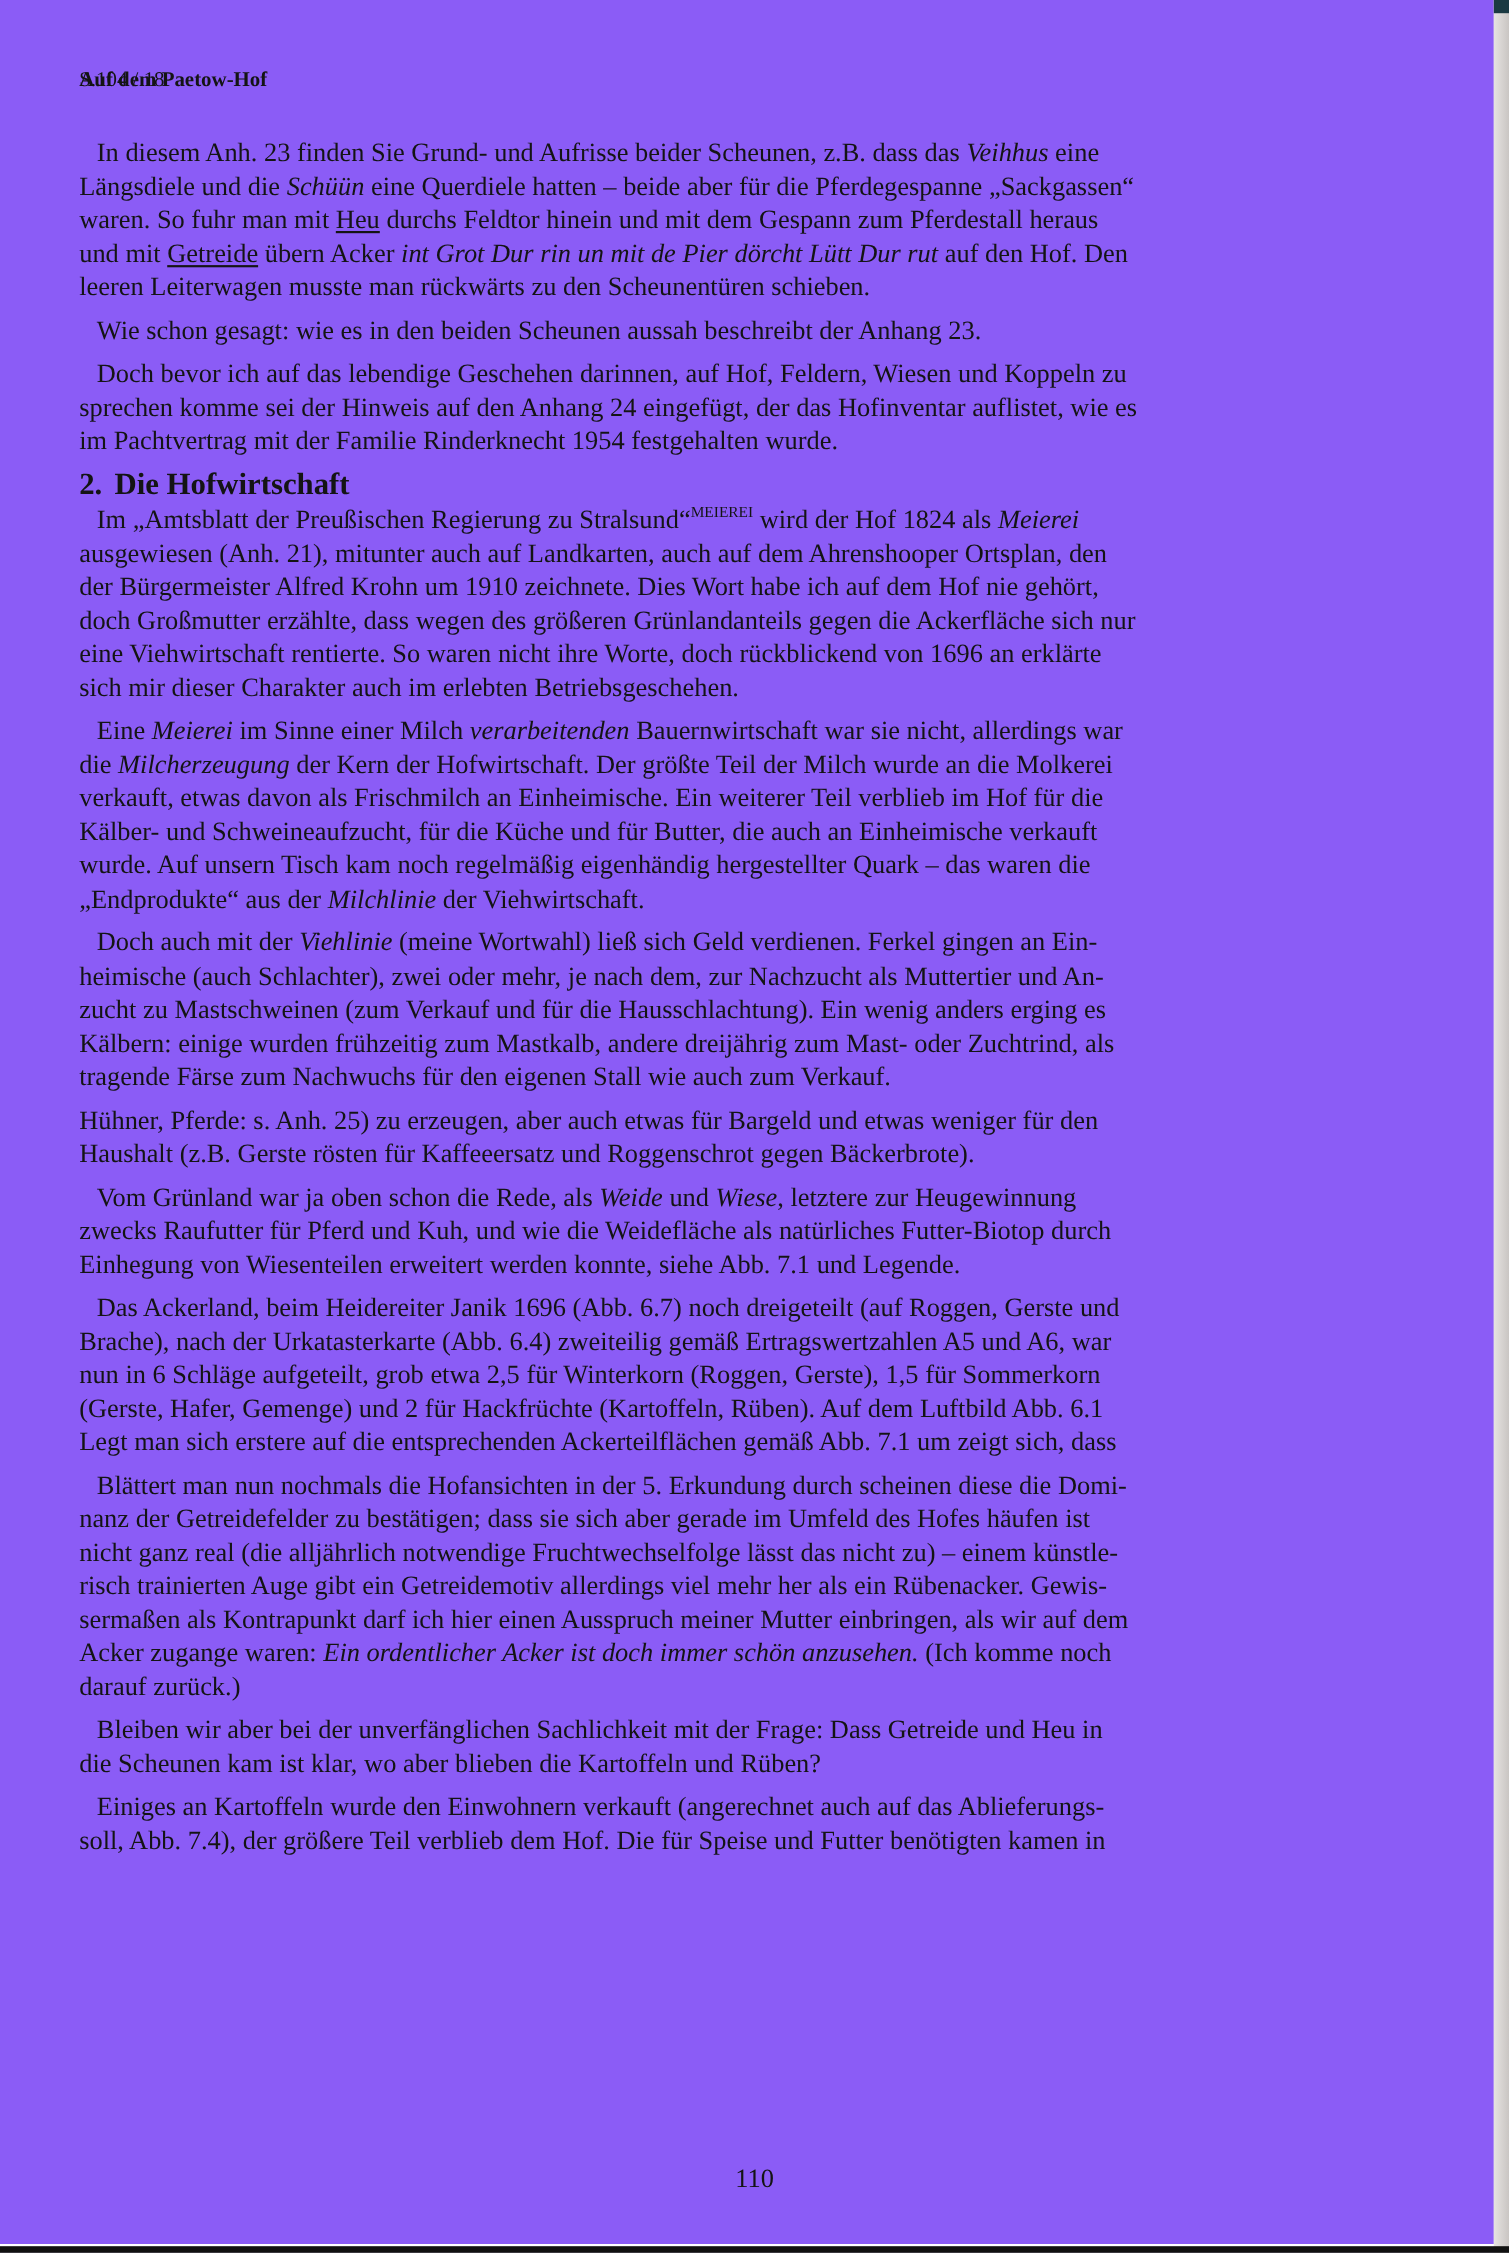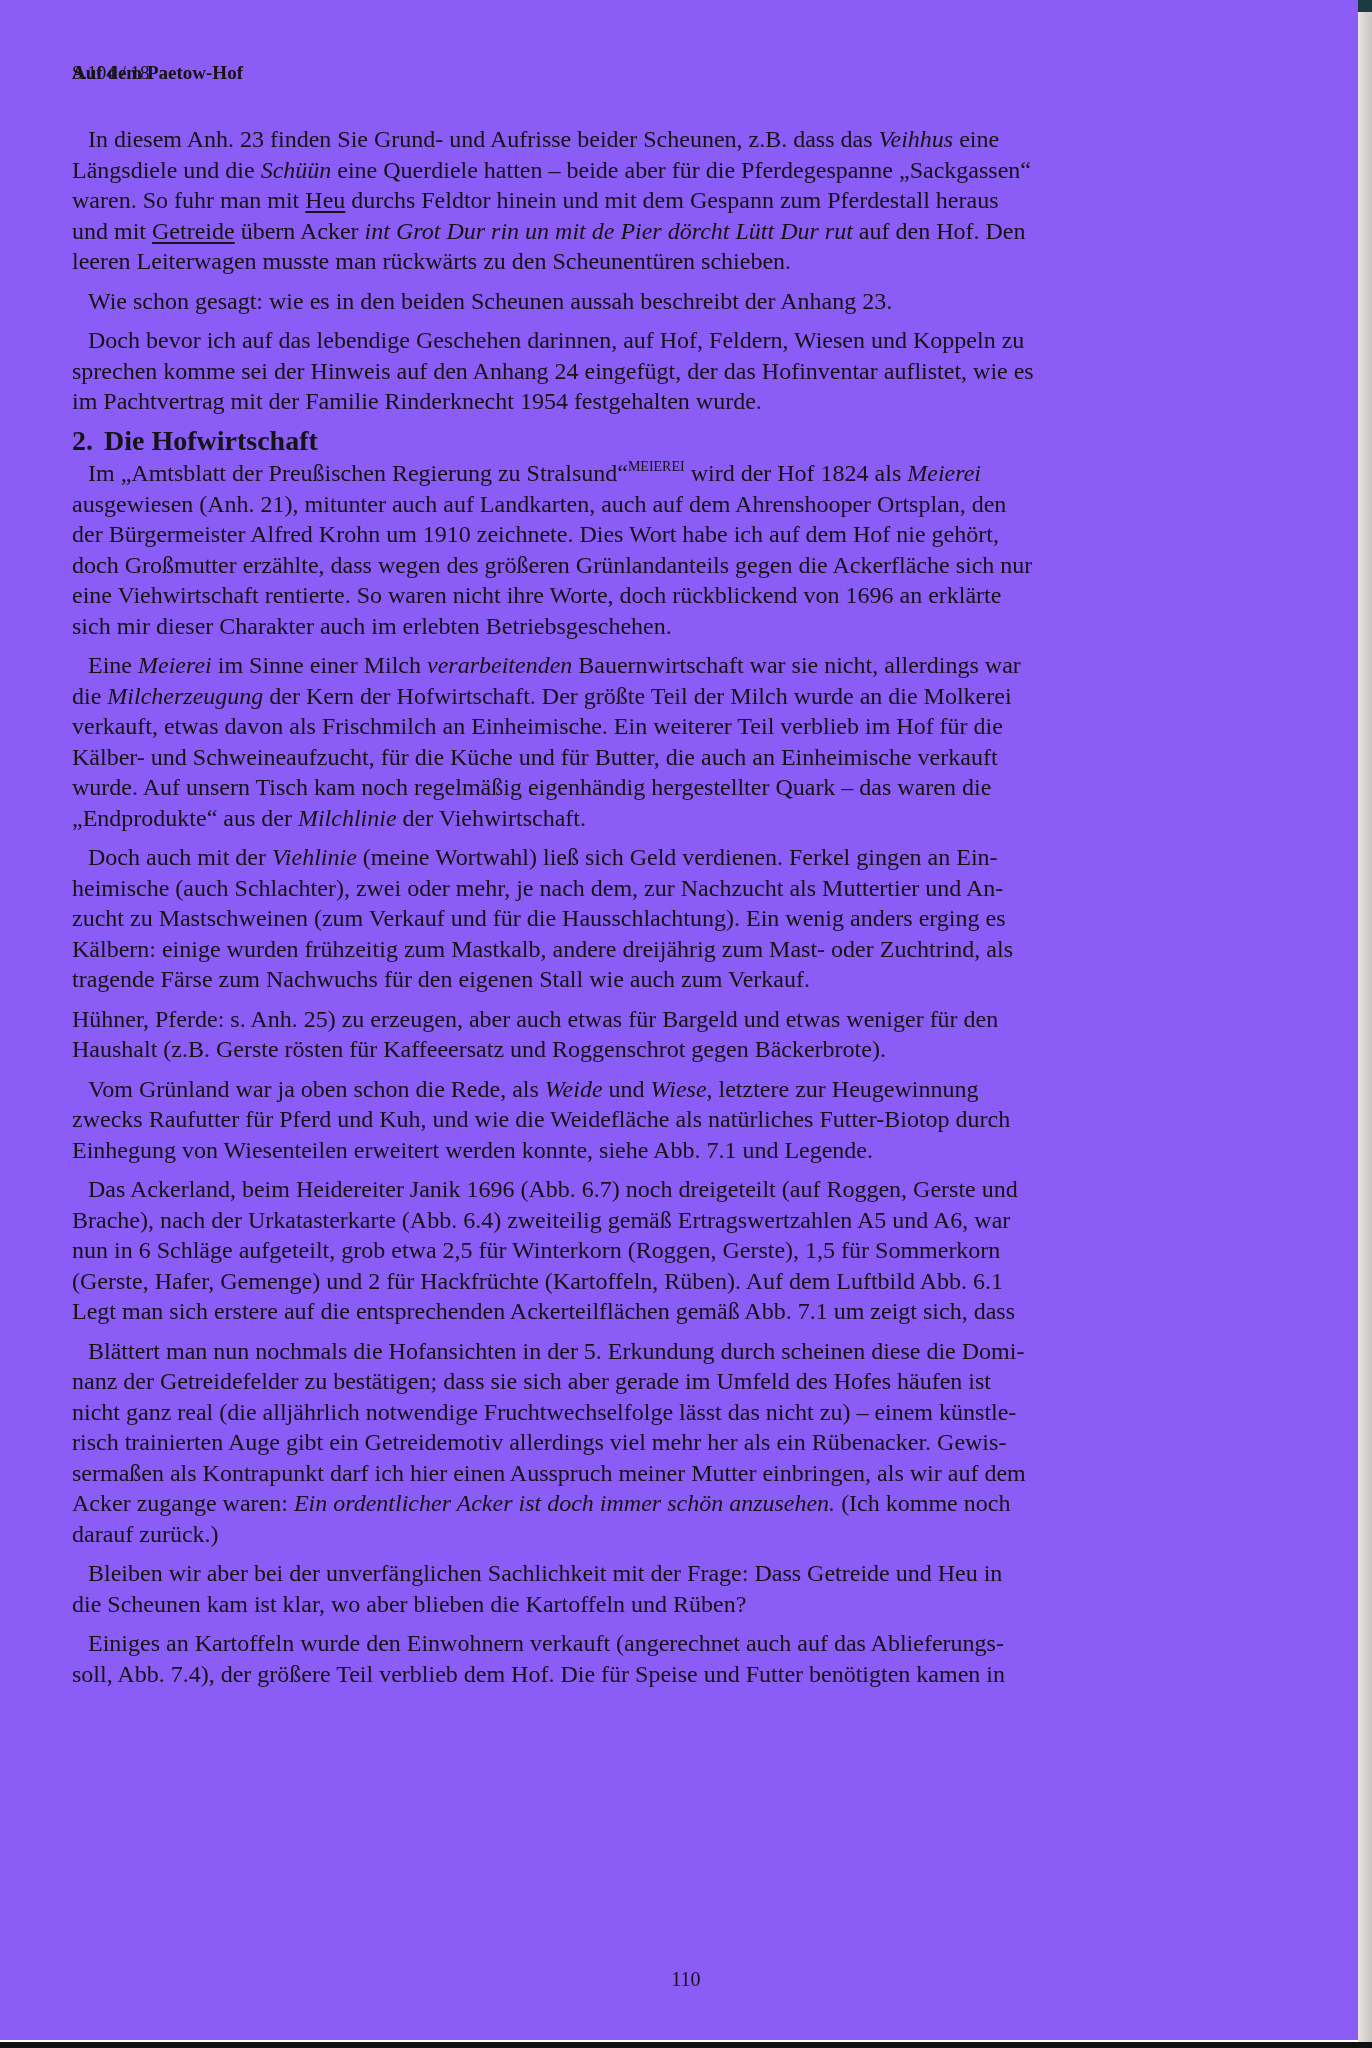--- a/index.html
+++ b/index.html
@@ -40,21 +40,21 @@
     .line.first { padding-left: 16px; }
     .heading {
       font-weight: bold; font-size: 28px; margin: 6px 0 2px 0; white-space: nowrap;
     }
     .heading .num { display: inline-block; width: 32px; }
     i { font-style: italic; }
     u { text-decoration: underline; text-underline-offset: 3px; }
     sup { font-size: 14px; vertical-align: 10px; line-height: 0; }
     .page-number {
       position: absolute; top: 1968px; left: 0; width: 1372px; text-align: center;
-      font-size: 20px;
+      font-size: 24px;
     }
   </style>
 </head>
 <body>
 
 <div class="page">
   <div class="running-head">
     <span class="rh-left">S.104 / 18</span>
     <span class="rh-center">Auf dem Paetow-Hof</span>
   </div>

